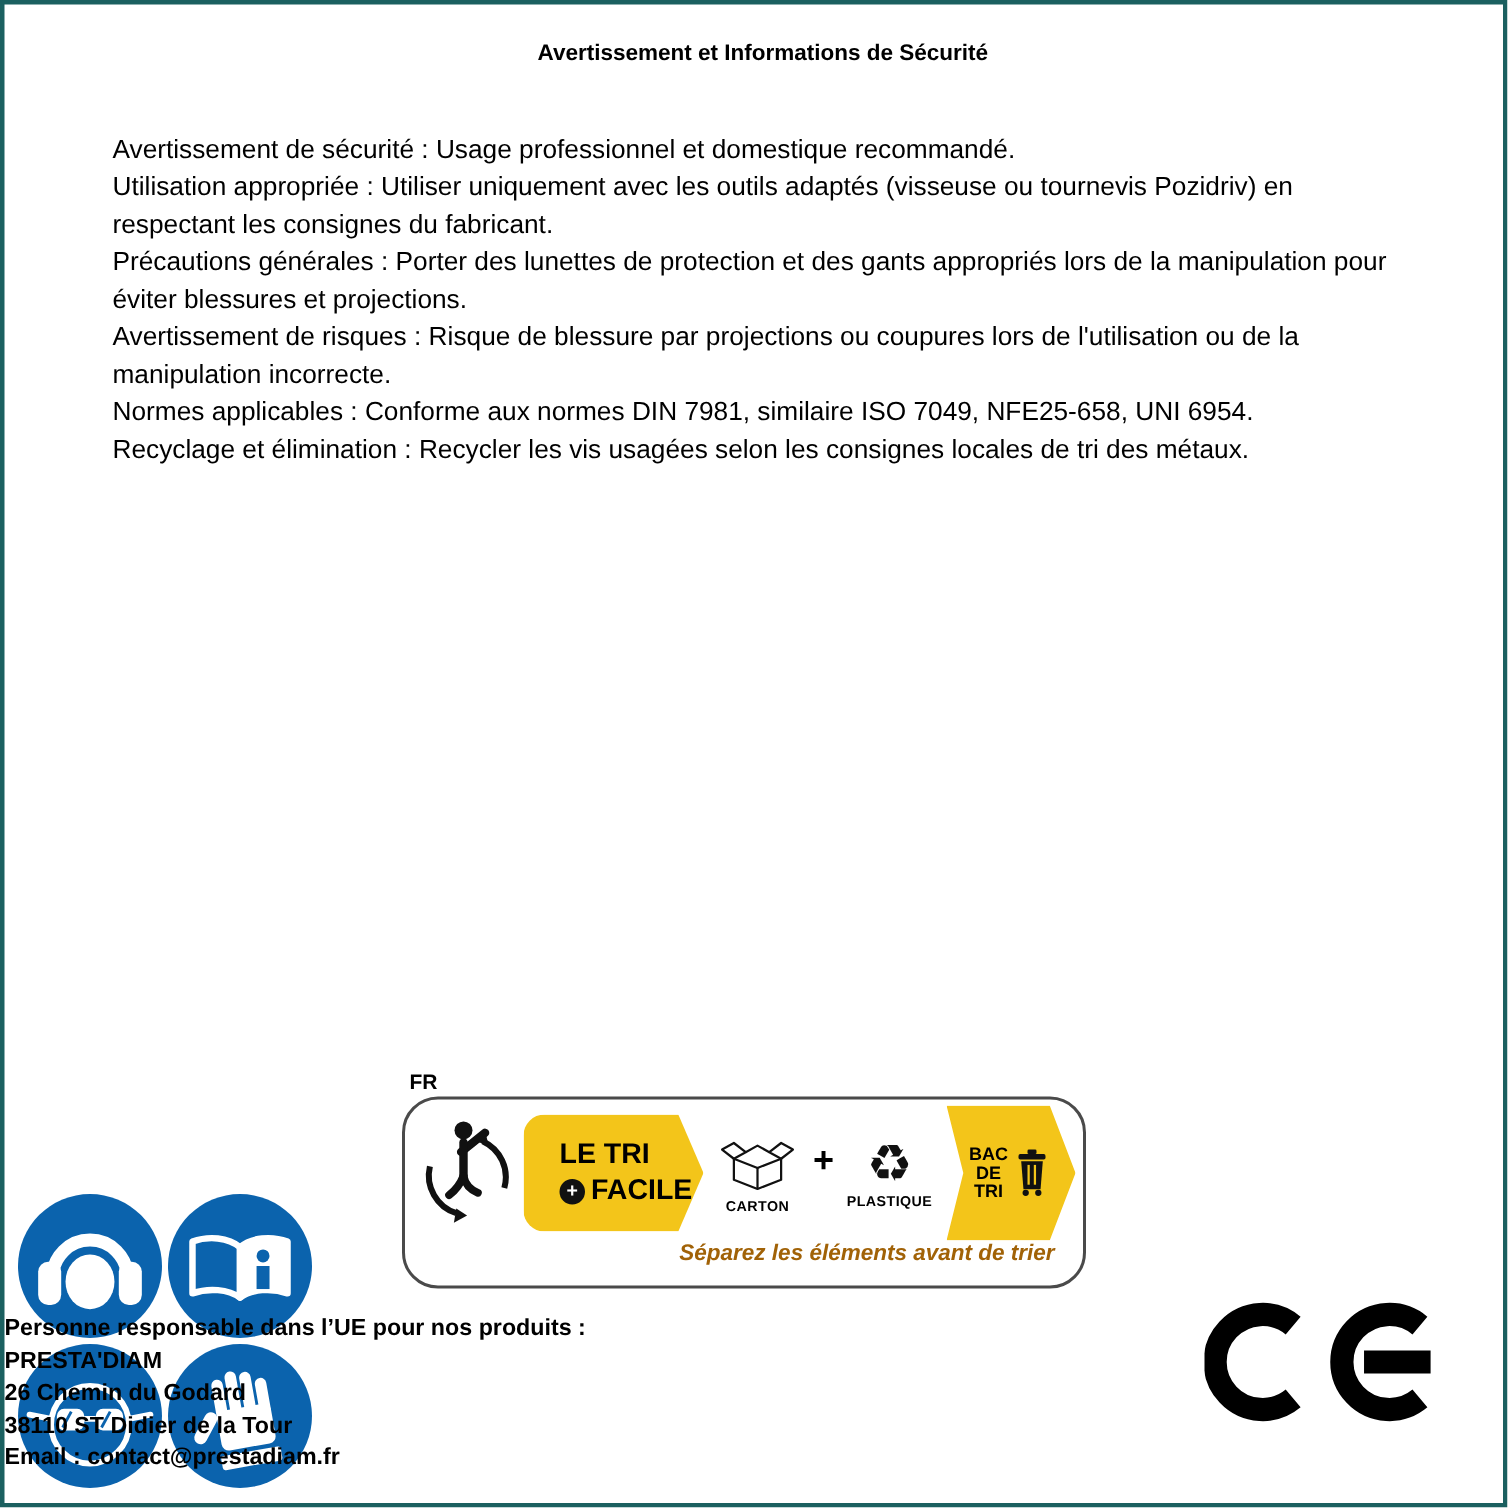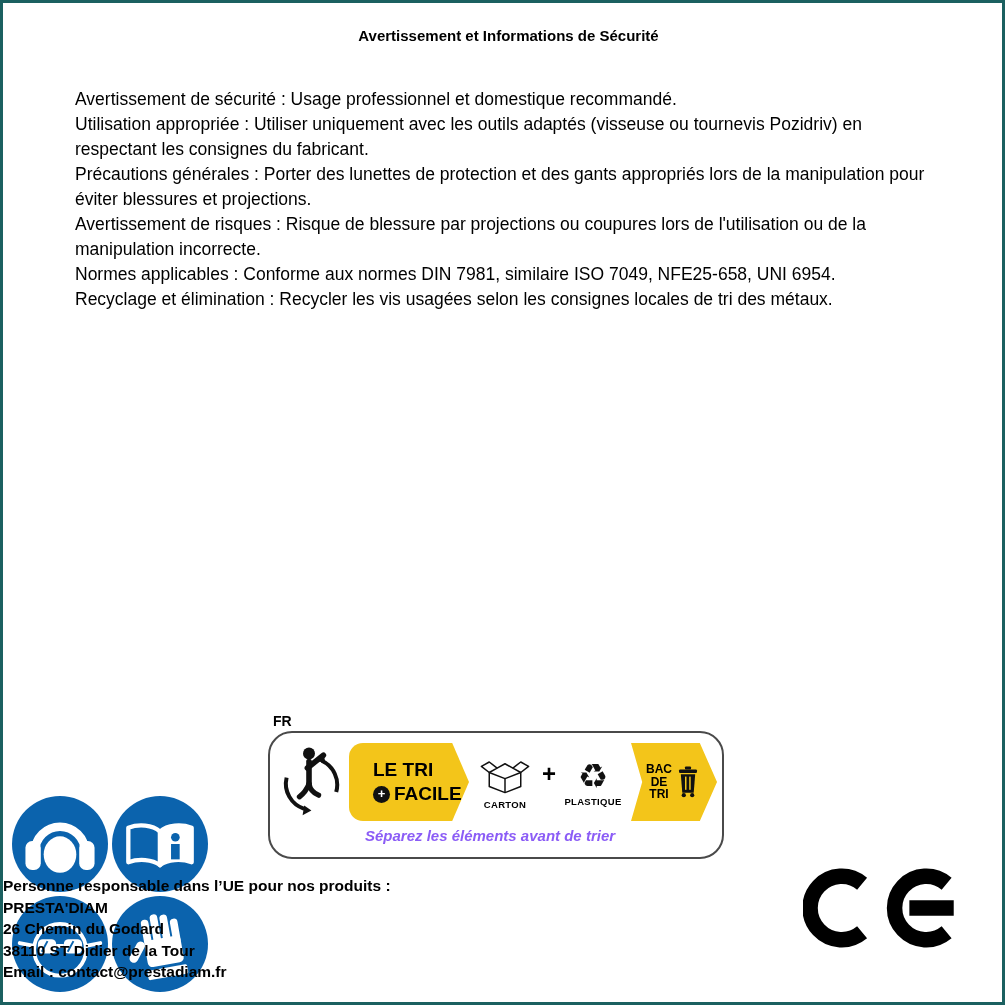--- a/index.html
+++ b/index.html
@@ -44,28 +44,28 @@
     width:17px; height:17px; border-radius:50%; background:#111; color:#fff;
     display:inline-flex; align-items:center; justify-content:center;
     font-size:13px; font-weight:bold;
   }
   .material { flex:0 0 auto; width:72px; display:flex; flex-direction:column; align-items:center; justify-content:center; }
   .material-label { font-size:9.5px; font-weight:bold; letter-spacing:.3px; margin-top:2px; }
   .mid-plus { flex:0 0 auto; font-size:24px; font-weight:bold; margin:0 1px 16px; }
   .recycle-glyph { font-family:"DejaVu Sans", sans-serif; font-size:34px; line-height:36px; color:#111; }
   .carton-svg { width:56px; height:42px; }
   .tri-chevron {
-    flex:0 0 auto; width:86px; height:78px; box-sizing:border-box; margin-left:2px;
+    flex:0 0 auto; width:86px; height:90px; box-sizing:border-box; margin-left:2px;
     background:var(--tri-yellow, #f3c51a);
     clip-path:polygon(0 0, 80% 0, 100% 50%, 80% 100%, 0 100%, 13% 50%);
     display:flex; align-items:center; justify-content:center; gap:4px; padding-left:10px; padding-right:12px;
   }
   .bac-lines { font-size:12px; font-weight:bold; line-height:12.5px; text-align:center; }
   .bin-svg { width:24px; height:36px; }
-  .tri-caption { text-align:center; font-style:italic; font-weight:bold; font-size:15px; color:#8b5cf6; padding-right:10px; margin-top:1px; }
+  .tri-caption { text-align:right; font-style:italic; font-weight:bold; font-size:15px; color:#a16207; padding-right:10px; margin-top:1px; }
 
   
   .address { position:absolute; left:0; right:0; top:872px; text-align:left; font-size:15.5px; font-weight:bold; line-height:21.5px; }
   .address div { margin:0; }
 
   
   .ce-svg { position:absolute; left:800px; top:852px; width:162px; height:106px; }
 </style>
 </head>
 <body>

